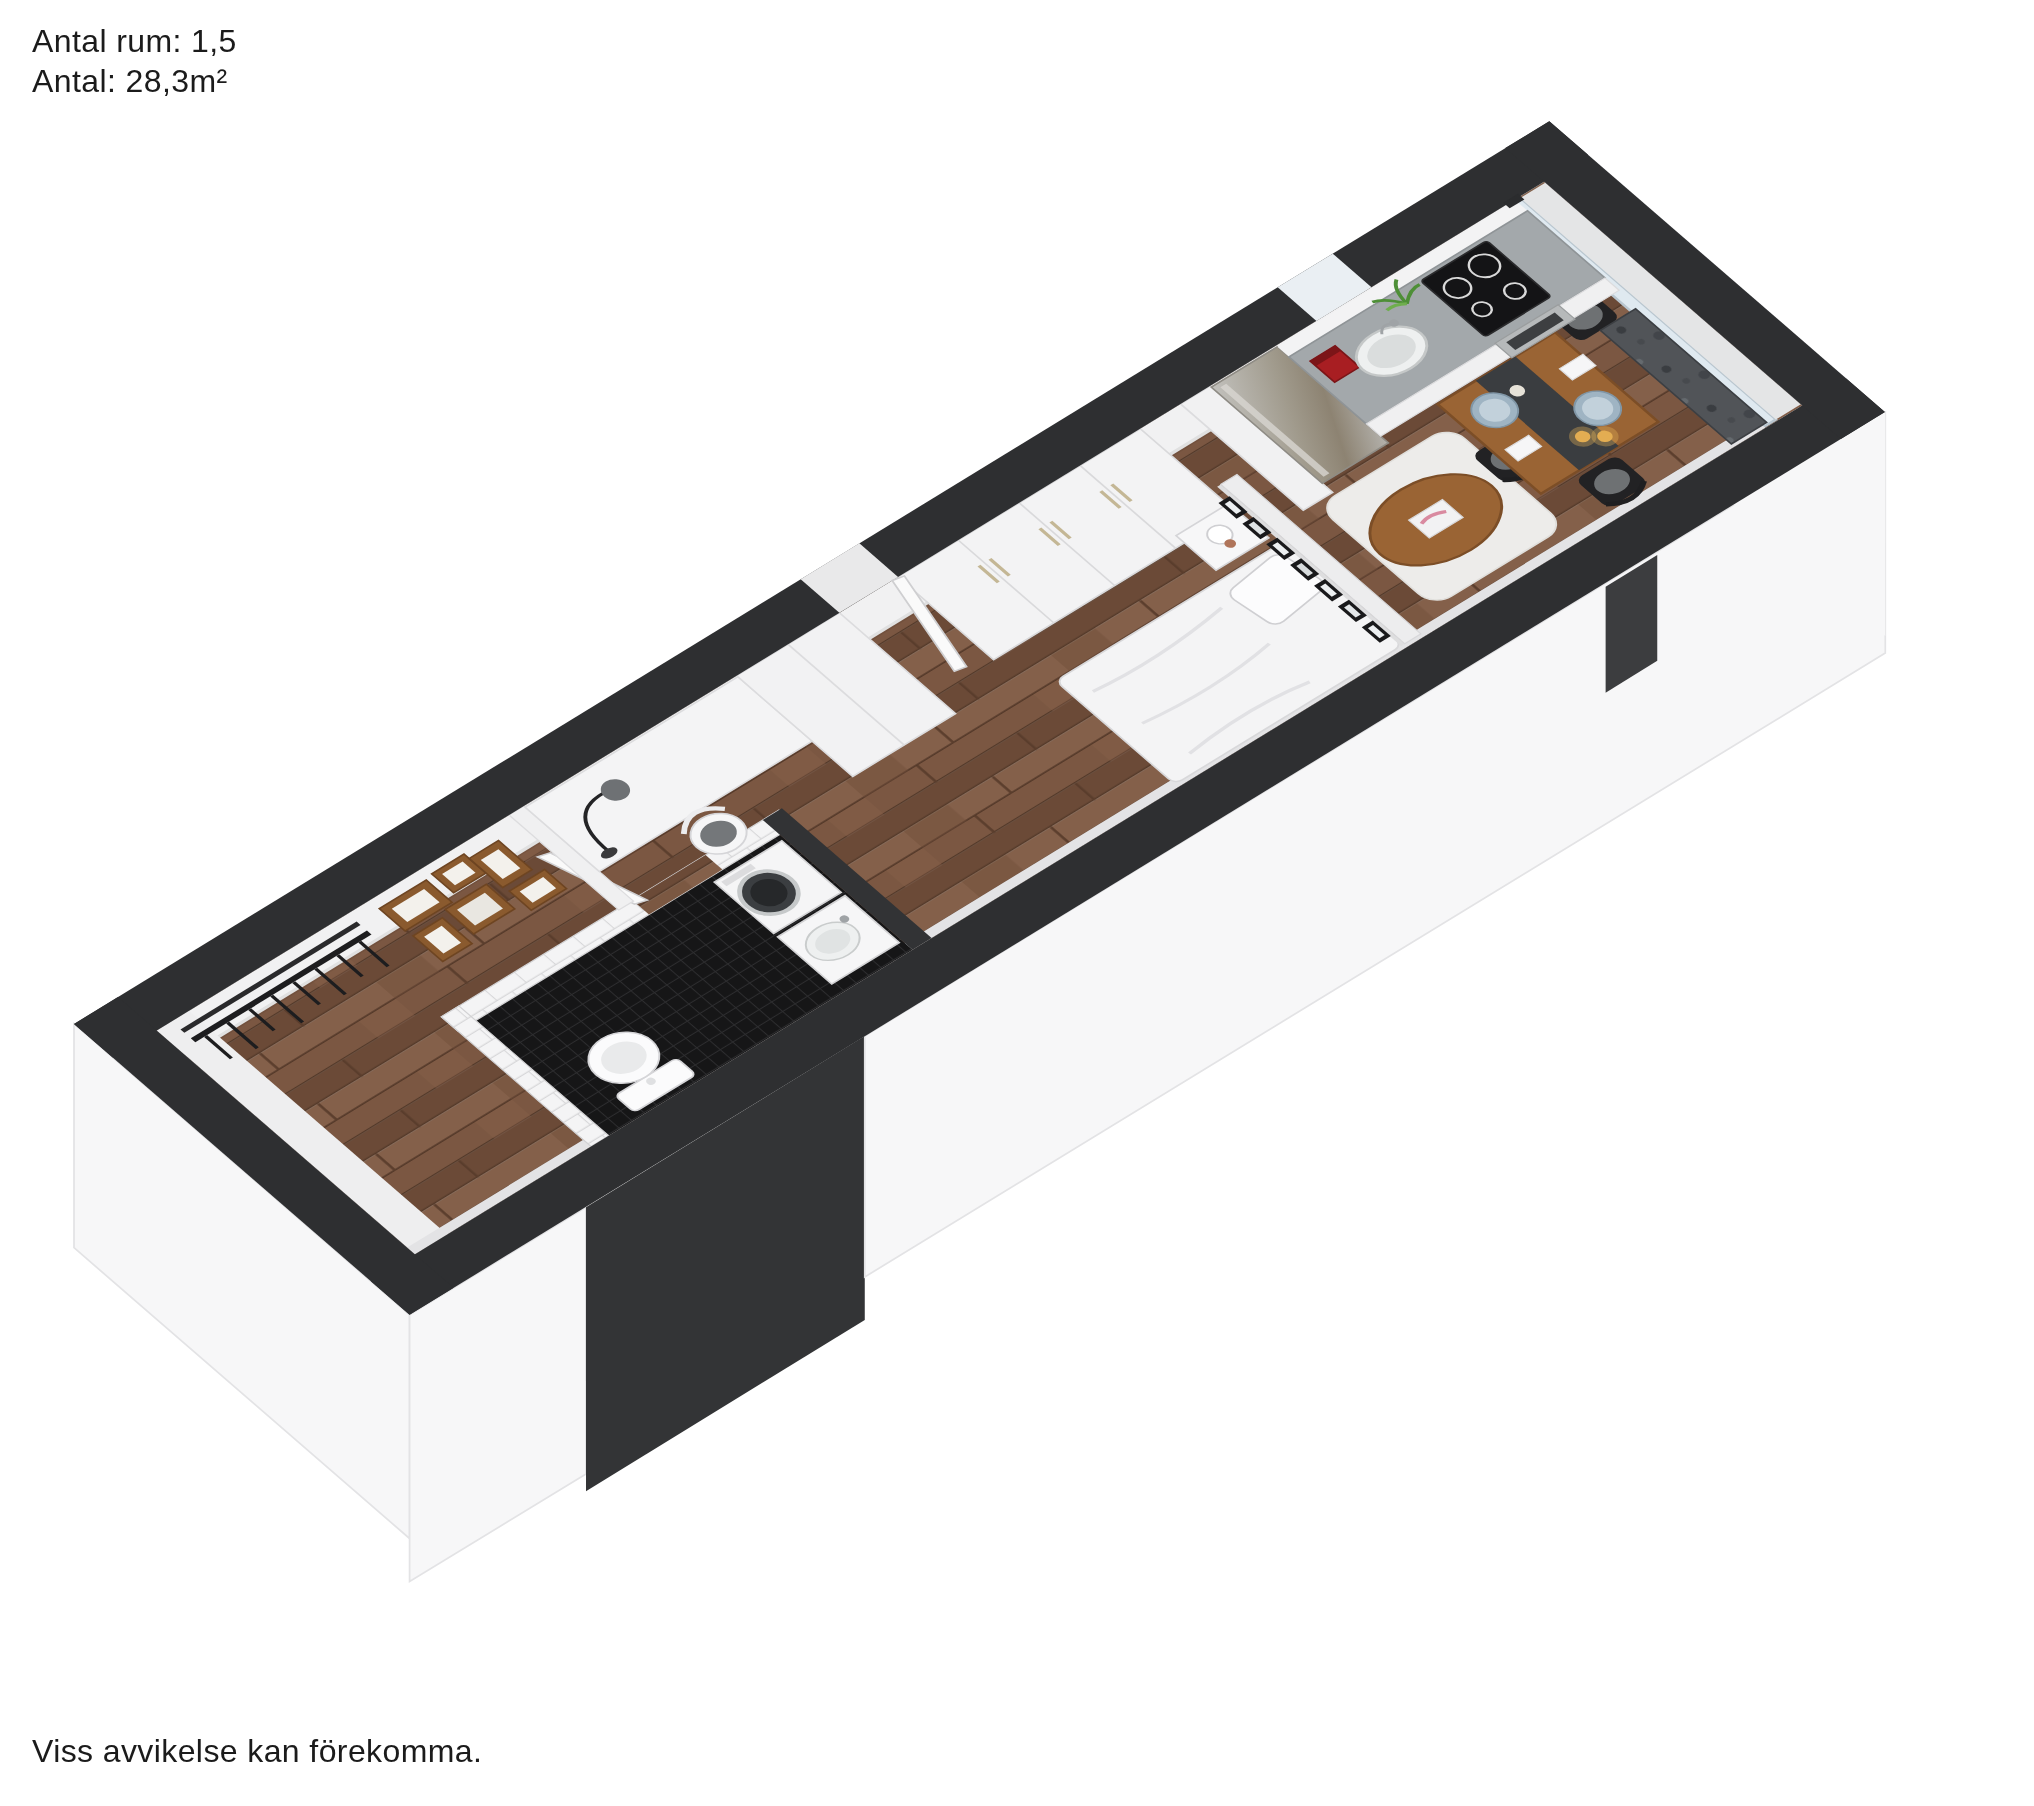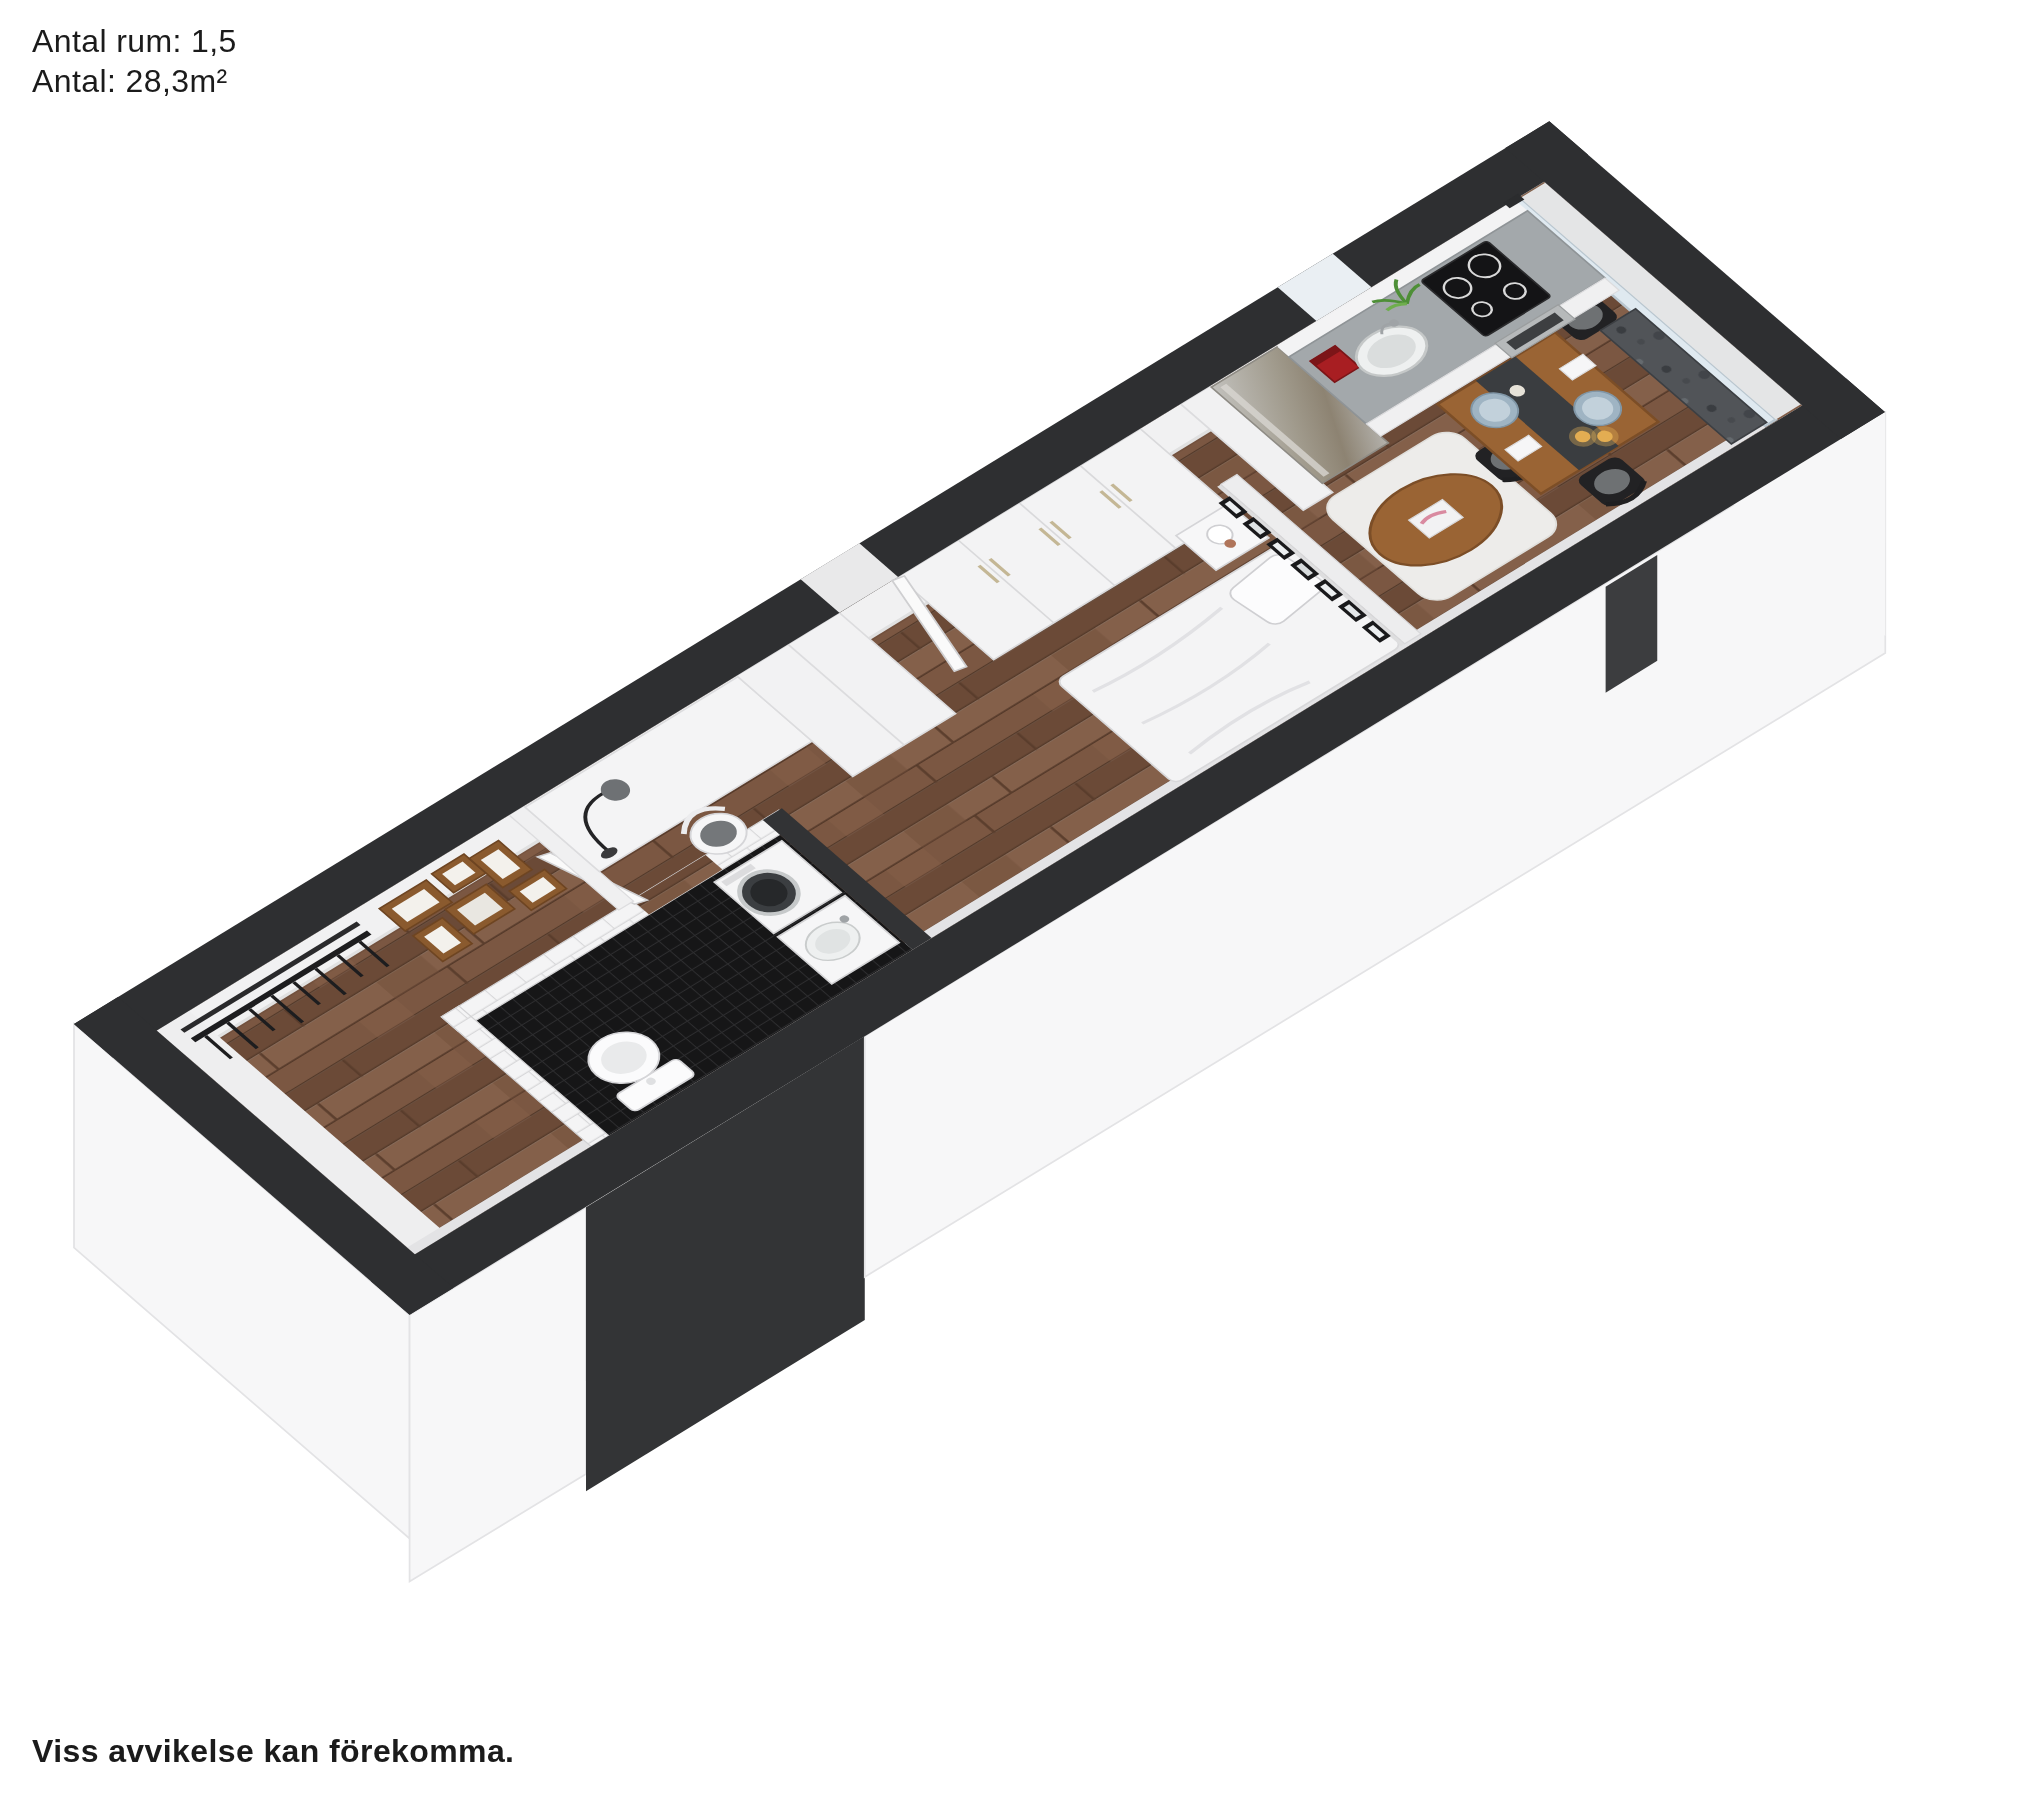--- a/index.html
+++ b/index.html
@@ -1,20 +1,20 @@
 <!DOCTYPE html>
 <html style="font-size:13.8px"><head>
 <meta charset="utf-8">
 <style>
   html,body{margin:0;padding:0;background:#ffffff;}
   .page{position:relative;width:2035px;height:1780px;background:#ffffff;overflow:hidden;
         font-family:"Liberation Sans", sans-serif;}
   .label{position:absolute;color:#1b1b1b;font-size:32px;line-height:40px;letter-spacing:0.4px;}
   .label.header{left:32px;top:20.6px;}
-  .label.footer{left:32px;top:1731px;font-weight:bold;}
+  .label.footer{left:32px;top:1731px;}
   svg{position:absolute;left:0;top:0;}
   .ln{fill:none;}
 </style>
 </head>
 <body>
 
 <div class="page">
 
   <div class="label header">
     <div>Antal rum: 1,5</div>

